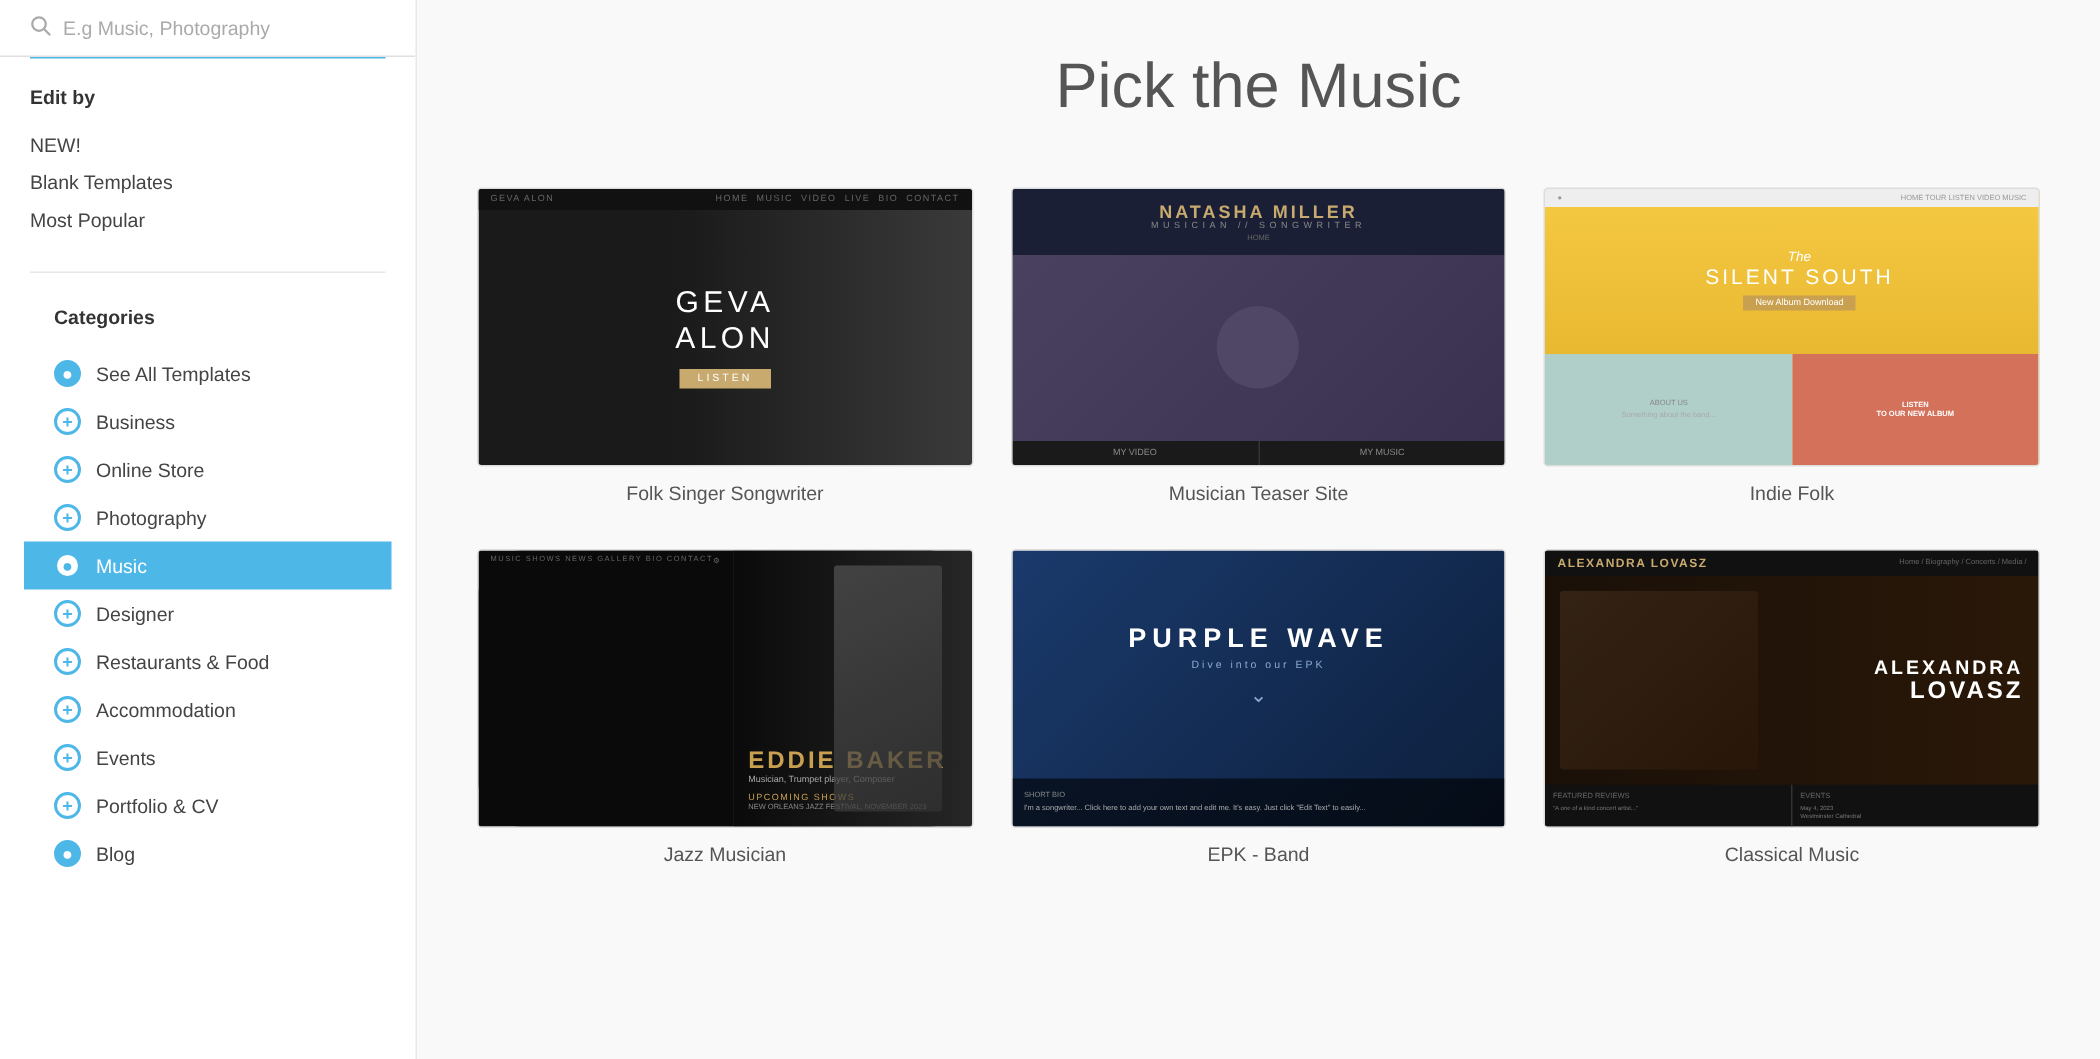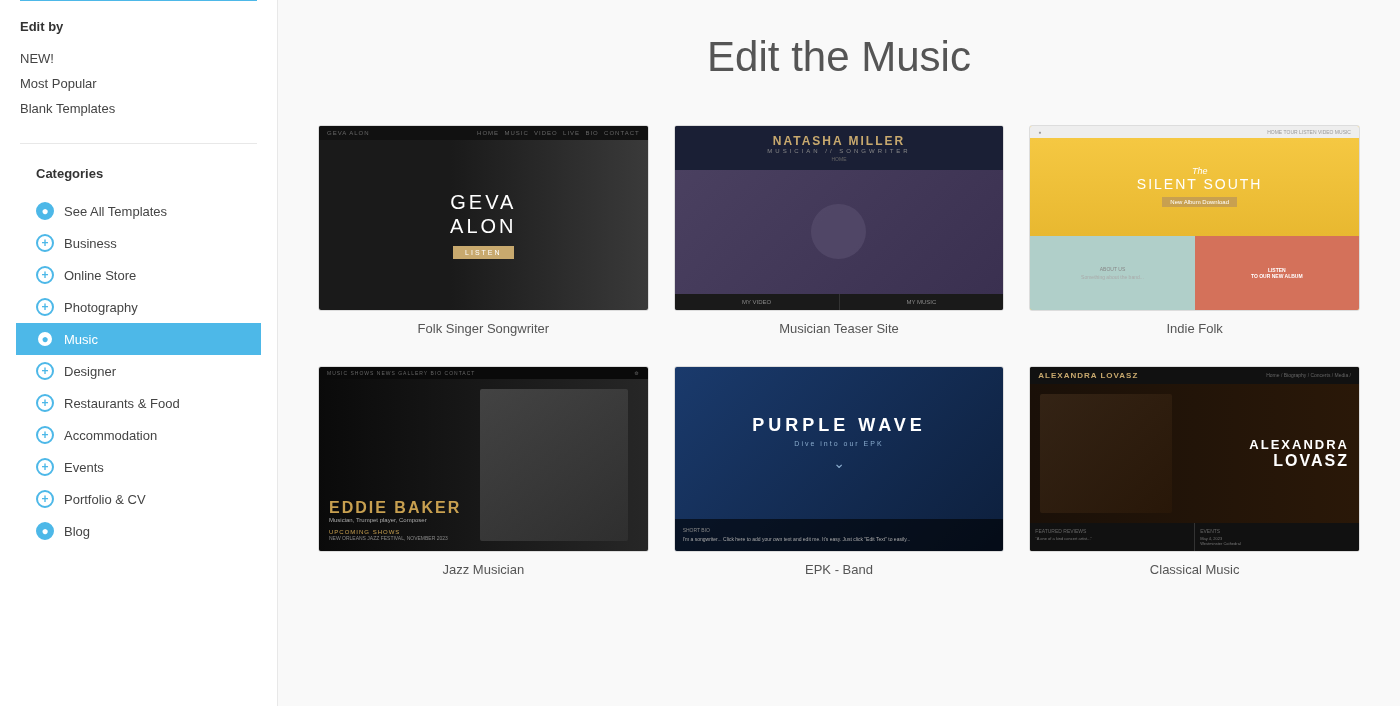--- a/index.html
+++ b/index.html
@@ -155,27 +155,36 @@
       text-align: center;
     }
 
     .template-thumb { display: flex; flex-direction: column; }
     .template-thumb > * { flex-shrink: 0; }
   </style>
 </head>
 <body>
 
 <aside class="sidebar">
+  <div class="search-container">
+    <span class="search-icon-wrap">
+      <svg width="14" height="14" viewBox="0 0 14 14" fill="none">
+        <circle cx="6" cy="6" r="4.5" stroke="#aaa" stroke-width="1.5"></circle>
+        <line x1="9.5" y1="9.5" x2="13" y2="13" stroke="#aaa" stroke-width="1.5" stroke-linecap="round"></line>
+      </svg>
+    </span>
+    <input class="search-input" type="text" placeholder="E.g Music, Photography" style="">
+  </div>
   <div class="search-underline"></div>
 
   <div class="view-by-section">
     <div class="view-by-title">Edit by</div>
     <div class="view-by-item">NEW!</div>
+    <div class="view-by-item">Blank Templates</div>
     <div class="view-by-item">Most Popular</div>
-    <div class="view-by-item">Blank Templates</div>
   </div>
 
   <div class="divider"></div>
 
   <div class="categories-section">
     <div class="categories-title">Categories</div>
 
     <div class="category-item">
       <span class="cat-icon filled">●</span>
       <span>See All Templates</span>
@@ -218,21 +227,21 @@
     </div>
     <div class="category-item">
       <span class="cat-icon filled">●</span>
       <span>Blog</span>
     </div>
   </div>
 </aside>
 
 <main class="main-content">
   <h1 class="main-title">
-    <span>Edit the Music</span><br>
+    <span>Pick the Music</span><br>
   </h1>
 
   <div class="templates-grid">
 
     <div class="template-card">
       <div class="template-thumb">
         <div style="flex:1; background: linear-gradient(to right, #1a1a1a 40%, #3a3a3a); display:flex; flex-direction:column; position:relative;">
           <div style="background:#111; padding:4px 8px; display:flex; justify-content:space-between; font-size:6px; color:#666; letter-spacing:1px;">
             <span>GEVA ALON</span>
             <span>HOME&nbsp;&nbsp;MUSIC&nbsp;&nbsp;VIDEO&nbsp;&nbsp;LIVE&nbsp;&nbsp;BIO&nbsp;&nbsp;CONTACT</span>
@@ -287,21 +296,21 @@
               <div style="font-size:5px; color:#fff; font-weight:bold; text-align:center;">LISTEN<br>TO OUR NEW ALBUM</div>
             </div>
           </div>
         </div>
       </div>
       <div class="template-label">Indie Folk</div>
     </div>
 
     <div class="template-card">
       <div class="template-thumb">
-        <div style="flex:1; background:#111; display:flex; flex-direction:column;border-radius:28px;">
+        <div style="flex:1; background:#111; display:flex; flex-direction:row;border-radius:28px;">
           <div style="background:#0a0a0a; padding:3px 8px; display:flex; justify-content:space-between; font-size:5px; color:#666; letter-spacing:1px;">
             <span>MUSIC&nbsp;SHOWS&nbsp;NEWS&nbsp;GALLERY&nbsp;BIO&nbsp;CONTACT</span>
               <span>⚙</span>
           </div>
           <div style="flex:1; background: linear-gradient(to right, rgba(0,0,0,0.8), rgba(26,26,26,0.5)), #333; display:flex; align-items:flex-end; padding:10px; position:relative;">
             <div style="position:absolute; right:20px; top:10px; bottom:10px; width:45%; background: linear-gradient(135deg, #555, #333); border-radius:2px; opacity:0.7;"></div>
             <div>
               <div style="font-size:16px; font-weight:900; color:#c8a050; letter-spacing:2px;">EDDIE BAKER</div>
               <div style="font-size:6px; color:#aaa;">Musician, Trumpet player, Composer</div>
               <div style="font-size:6px; color:#c8a050; margin-top:6px; letter-spacing:1px; text-transform:uppercase;">UPCOMING SHOWS</div>

